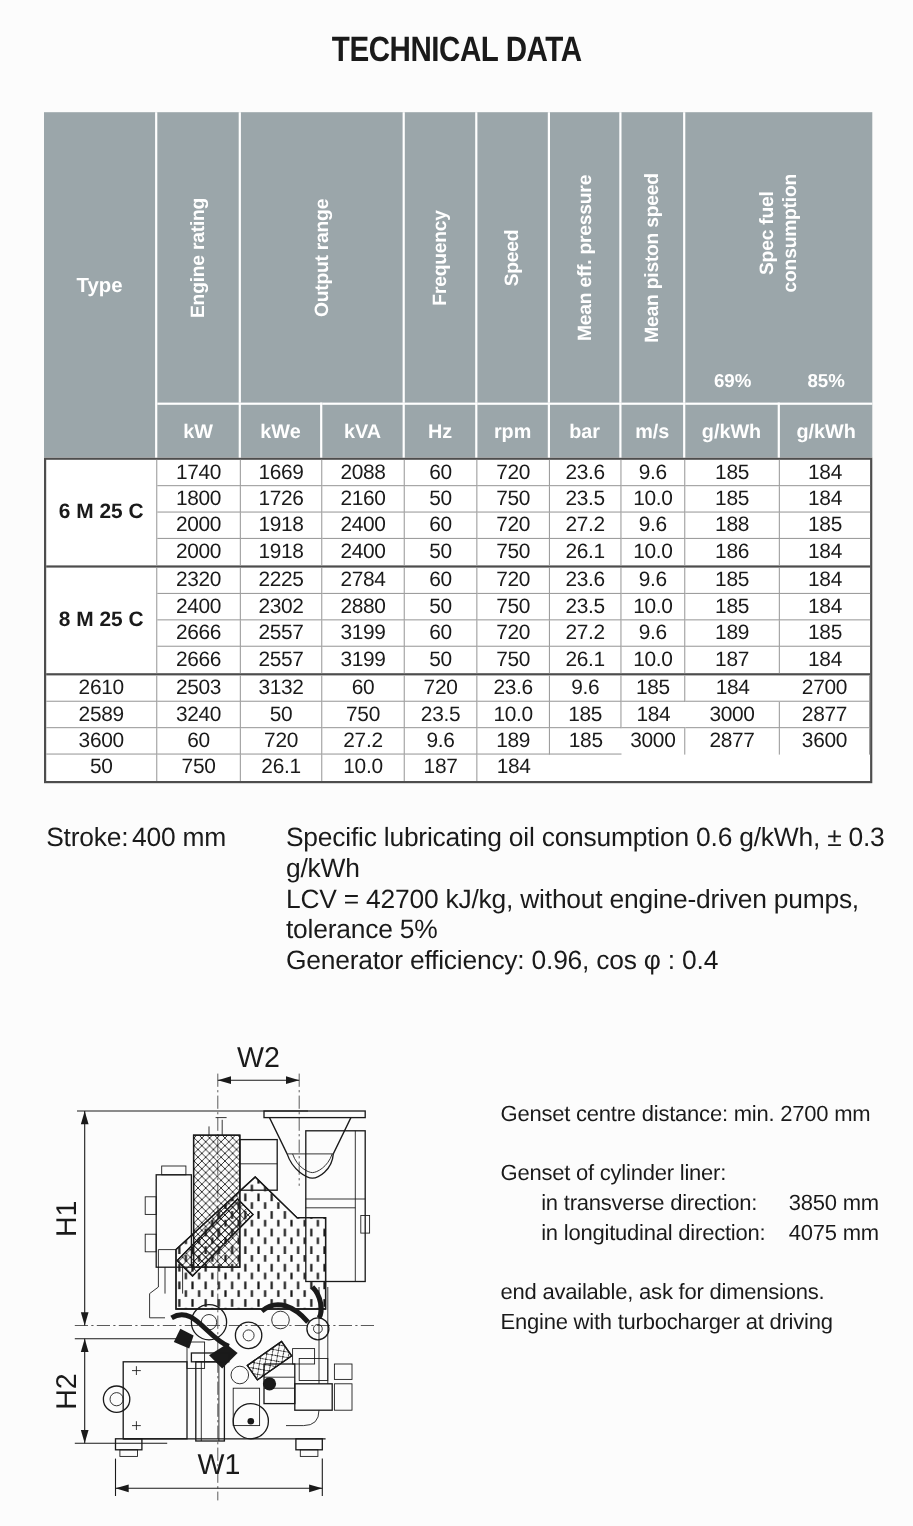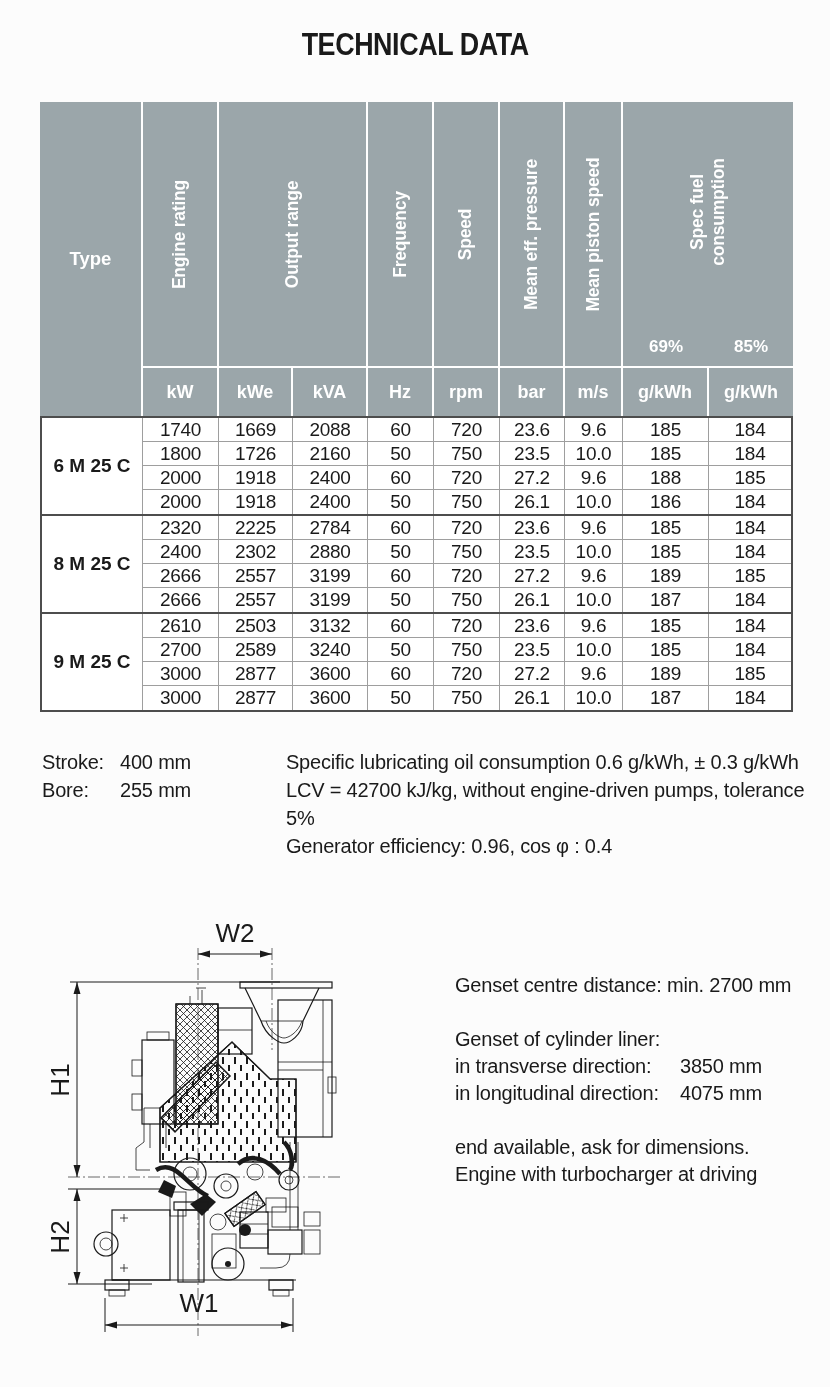--- a/index.html
+++ b/index.html
@@ -67,31 +67,31 @@
   }
   .cell {
     display:flex; align-items:center; justify-content:center;
     font-size:19px; letter-spacing:-0.3px;
     border-right:1px solid var(--border-light,#9e9e9e);
     border-bottom:1px solid var(--border-light,#9e9e9e);
   }
   .cell.clast { border-right:none; }
   .cell.rlast { border-bottom:none; }
   
-  .notes { display:flex; margin:36px 0 0 42px; font-size:20px; line-height:28px; letter-spacing:-0.2px;gap:44px; }
+  .notes { display:flex; margin:36px 0 0 42px; font-size:24px; line-height:28px; letter-spacing:-0.2px;gap:44px; }
   .notes-left { width:203px; }
   .note-row { display:flex; }
   .note-row .nl { width:78px; }
   
   .bottom { position:relative; margin-top:50px; height:520px; }
   .drawing { position:absolute; left:40px; top:2px; }
   .right-info { position:absolute; left:455px; top:62px; width:350px; font-size:20px; line-height:27px; letter-spacing:-0.2px; }
   .ri-gap { height:27px; }
   .ri-row { display:flex; }
-  .ri-label { width:225px; }
+  .ri-label { width:225px;margin-left:37px; }
 </style>
 </head>
 <body>
 
 <div class="title-wrap">
   <h1 class="page-title">TECHNICAL DATA</h1>
 </div>
 
 <div class="tech-table">
   <div class="thead">
@@ -206,21 +206,20 @@
         <div class="cell rlast">2557</div>
         <div class="cell rlast">3199</div>
         <div class="cell rlast">50</div>
         <div class="cell rlast">750</div>
         <div class="cell rlast">26.1</div>
         <div class="cell rlast">10.0</div>
         <div class="cell rlast">187</div>
         <div class="cell rlast clast">184</div>
       </div>
       <div class="group">
-        <div class="type-cell">9 M 25 C</div>
         <div class="cell">2610</div>
         <div class="cell">2503</div>
         <div class="cell">3132</div>
         <div class="cell">60</div>
         <div class="cell">720</div>
         <div class="cell">23.6</div>
         <div class="cell">9.6</div>
         <div class="cell">185</div>
         <div class="cell clast">184</div>
         <div class="cell">2700</div>
@@ -252,24 +251,20 @@
         <div class="cell rlast clast">184</div>
       </div>
     </div>
 </div>
 
 <div class="notes">
   <div class="notes-left">
     <div class="note-row">
       <span class="nl">Stroke:</span>
       <span>400 mm</span>
-    </div>
-    <div class="note-row">
-      <span class="nl">Bore:</span>
-      <span>255 mm</span>
     </div>
   </div>
   <div class="notes-right">
     <div>Specific lubricating oil consumption 0.6 g/kWh, ± 0.3 g/kWh</div>
     <div>LCV = 42700 kJ/kg, without engine-driven pumps, tolerance 5%</div>
     <div>Generator efficiency: 0.96, cos φ : 0.4</div>
   </div>
 </div>
 
 <div class="bottom">

